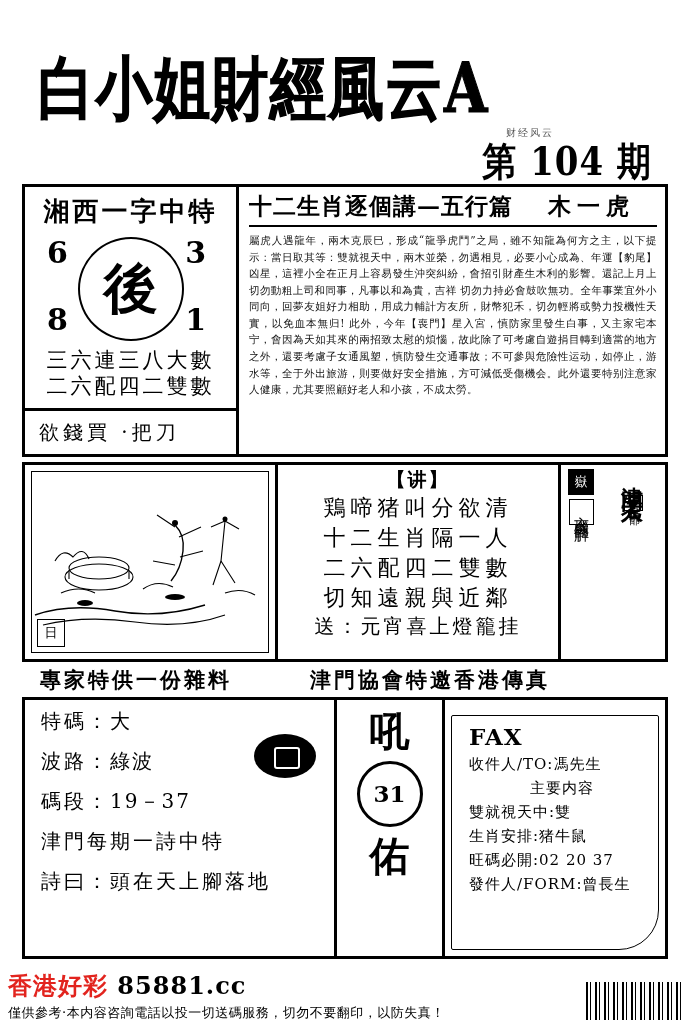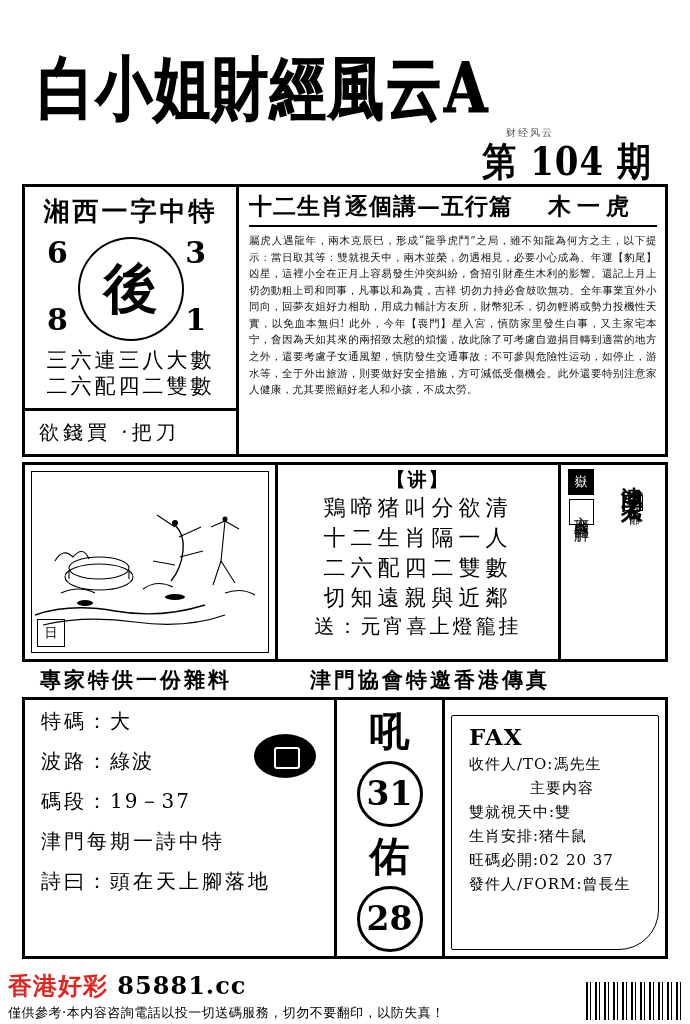--- a/index.html
+++ b/index.html
@@ -352,21 +352,21 @@
     font-size: 40px;
     font-weight: bold;
   }
   .shout-circle {
     width: 60px;
     height: 60px;
     border: 3px solid #000;
     border-radius: 50%;
     margin: 2px auto;
     font-family: "DejaVu Serif", serif;
-    font-size: 33px;
+    font-size: 23px;
     font-weight: bold;
     display: flex;
     align-items: center;
     justify-content: center;
   }
   .fax {
     flex: 1;
     position: relative;
     padding: 14px 10px 0 24px;
     box-sizing: border-box;
@@ -545,21 +545,20 @@
       </div>
       <div class="tip-row">津門每期一詩中特</div>
       <div class="tip-row">詩曰：頭在天上腳落地</div>
       <div class="turtle"></div>
     </div>
 
     <div class="shout">
       <div class="shout-ch">吼</div>
       <div class="shout-circle">31</div>
       <div class="shout-ch">佑</div>
-      <div class="shout-circle">28</div>
     </div>
 
     <div class="fax">
       <div class="fax-title">FAX</div>
       <div class="fax-line">收件人/TO:馮先生</div>
       <div class="fax-line center">主要内容</div>
       <div class="fax-line">雙就視天中:雙</div>
       <div class="fax-line">生肖安排:猪牛鼠</div>
       <div class="fax-line">旺碼必開:02 20 37</div>
       <div class="fax-line">發件人/FORM:曾長生</div>

